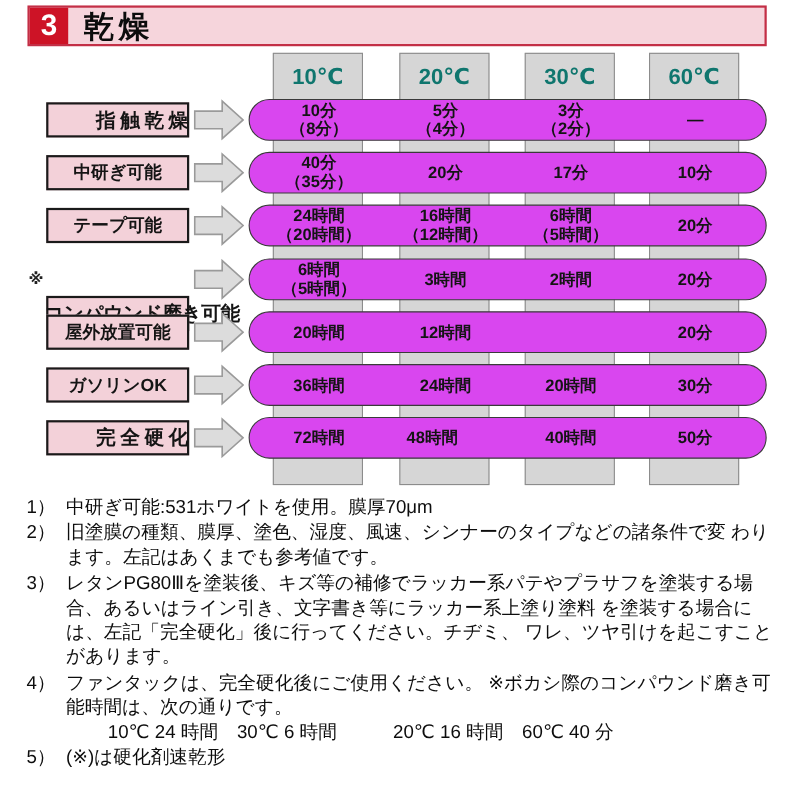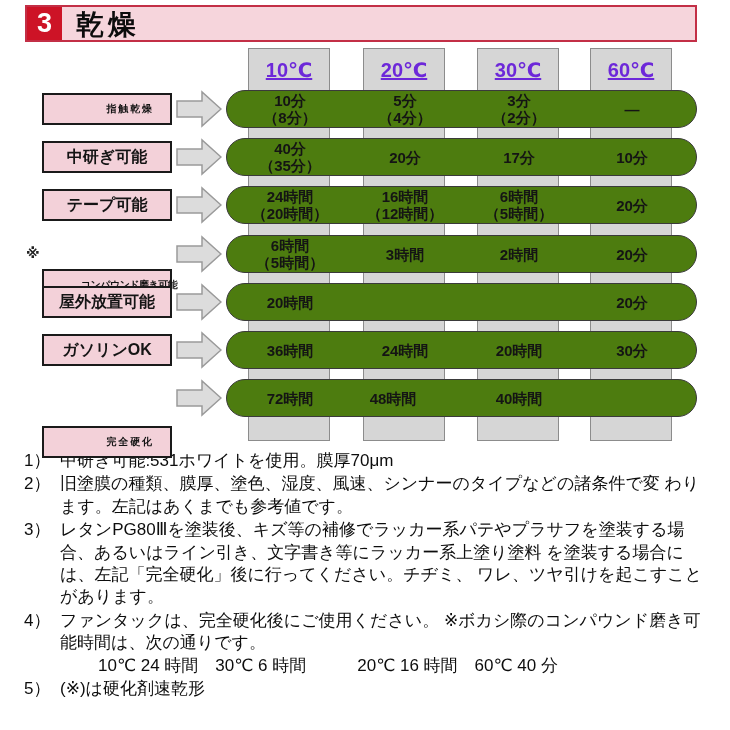--- a/index.html
+++ b/index.html
@@ -22,39 +22,39 @@
     position:absolute;left:76px;top:6px;font-size:28px;font-weight:bold;
     letter-spacing:4px;color:#0c0c0c;z-index:3;
   }
   
   .col{
     position:absolute;top:48px;width:82px;height:393px;
     background:#d6d6d6;border:1px solid #8c8c8c;box-sizing:border-box;z-index:1;
   }
   .col-label{
     display:block;width:100%;height:50px;line-height:42px;text-align:center;
-    font-size:20px;font-weight:bold;color:#6d28d9;text-decoration:underline;
+    font-size:20px;font-weight:bold;color:#0f766e;
   }
   .pill{
     position:absolute;left:226px;width:471px;height:38px;
-    background:#4d7c0f;border:1.5px solid #3a3a3a;border-radius:20px;
+    background:#d946ef;border:1.5px solid #3a3a3a;border-radius:20px;
     box-sizing:border-box;z-index:2;
   }
   .cell{
     position:absolute;top:0;height:100%;width:110px;
     display:flex;flex-direction:column;align-items:center;justify-content:center;
     font-size:15px;font-weight:bold;line-height:17px;color:#141414;text-align:center;
   }
   .row-label{
     position:absolute;left:42px;width:130px;height:32px;
     background:#f3d1d9;border:2px solid #1a1a1a;box-sizing:border-box;
     display:flex;align-items:center;justify-content:center;
     font-size:16px;font-weight:bold;color:#141414;white-space:nowrap;z-index:2;
   }
-  .row-label.small{font-size:10px;letter-spacing:-0.5px;padding-left:44px;}
+  .row-label.small{font-size:18px;letter-spacing:-0.5px;padding-left:44px;}
   .row-mark{
     position:absolute;left:26px;width:16px;font-size:14px;font-weight:bold;
     color:#222;z-index:2;
   }
   .arrow{position:absolute;left:176px;width:46px;height:38px;z-index:2;}
   
   .notes{
     position:absolute;left:24px;top:450px;width:692px;
     font-size:17px;line-height:22.4px;color:#0d0d0d;font-weight:500;
   }
@@ -166,20 +166,23 @@
       </div>
     </div>
     <div class="row-label" style="top: 286px;">屋外放置可能</div>
     <div class="arrow" style="top: 283px;"><svg width="46" height="38" viewBox="0 0 46 38">
         <polygon points="1,11 26,11 26,2 45,19 26,36 26,27 1,27" fill="#dcdcdc" stroke="#9a9a9a" stroke-width="1.5"></polygon>
       </svg></div>
     <div class="pill" style="top: 283px;">
       <div class="cell" style="left: 8px;">
         <div>20時間</div>
       </div>
+      <div class="cell" style="left: 123px;">
+        <div>12時間</div>
+      </div>
       <div class="cell" style="left: 350px;">
         <div>20分</div>
       </div>
     </div>
     <div class="row-label" style="top: 334px;">ガソリンOK</div>
     <div class="arrow" style="top: 331px;"><svg width="46" height="38" viewBox="0 0 46 38">
         <polygon points="1,11 26,11 26,2 45,19 26,36 26,27 1,27" fill="#dcdcdc" stroke="#9a9a9a" stroke-width="1.5"></polygon>
       </svg></div>
     <div class="pill" style="top: 331px;">
       <div class="cell" style="left: 8px;">
@@ -188,33 +191,36 @@
       <div class="cell" style="left: 123px;">
         <div>24時間</div>
       </div>
       <div class="cell" style="left: 237px;">
         <div>20時間</div>
       </div>
       <div class="cell" style="left: 350px;">
         <div>30分</div>
       </div>
     </div>
-    <div class="row-label small" style="top: 382px; margin-top: 44px;">完 全 硬 化</div>
+    <div class="row-label small" style="top: 382px;">完 全 硬 化</div>
     <div class="arrow" style="top: 379px;"><svg width="46" height="38" viewBox="0 0 46 38">
         <polygon points="1,11 26,11 26,2 45,19 26,36 26,27 1,27" fill="#dcdcdc" stroke="#9a9a9a" stroke-width="1.5"></polygon>
       </svg></div>
     <div class="pill" style="top: 379px;">
       <div class="cell" style="left: 8px;">
         <div>72時間</div>
       </div>
       <div class="cell" style="left: 111px;">
         <div>48時間</div>
       </div>
       <div class="cell" style="left: 237px;">
         <div>40時間</div>
+      </div>
+      <div class="cell" style="left: 350px;">
+        <div>50分</div>
       </div>
     </div>
   </div>
 
 <div class="notes" id="notes">
     <div class="note"><span class="num">1）</span><span>中研ぎ可能:531ホワイトを使用。膜厚70μm</span></div>
     <div class="note"><span class="num">2）</span><span>旧塗膜の種類、膜厚、塗色、湿度、風速、シンナーのタイプなどの諸条件で変 わります。左記はあくまでも参考値です。</span></div>
     <div class="note"><span class="num">3）</span><span>レタンPG80Ⅲを塗装後、キズ等の補修でラッカー系パテやプラサフを塗装する場合、あるいはライン引き、文字書き等にラッカー系上塗り塗料 を塗装する場合には、左記「完全硬化」後に行ってください。チヂミ、 ワレ、ツヤ引けを起こすことがあります。</span></div>
     <div class="note"><span class="num">4）</span><span>ファンタックは、完全硬化後にご使用ください。 ※ボカシ際のコンパウンド磨き可能時間は、次の通りです。</span><div class="subline">10℃ 24 時間　30℃ 6 時間　　　20℃ 16 時間　60℃ 40 分</div></div>
     <div class="note"><span class="num">5）</span><span>(※)は硬化剤速乾形</span></div>

